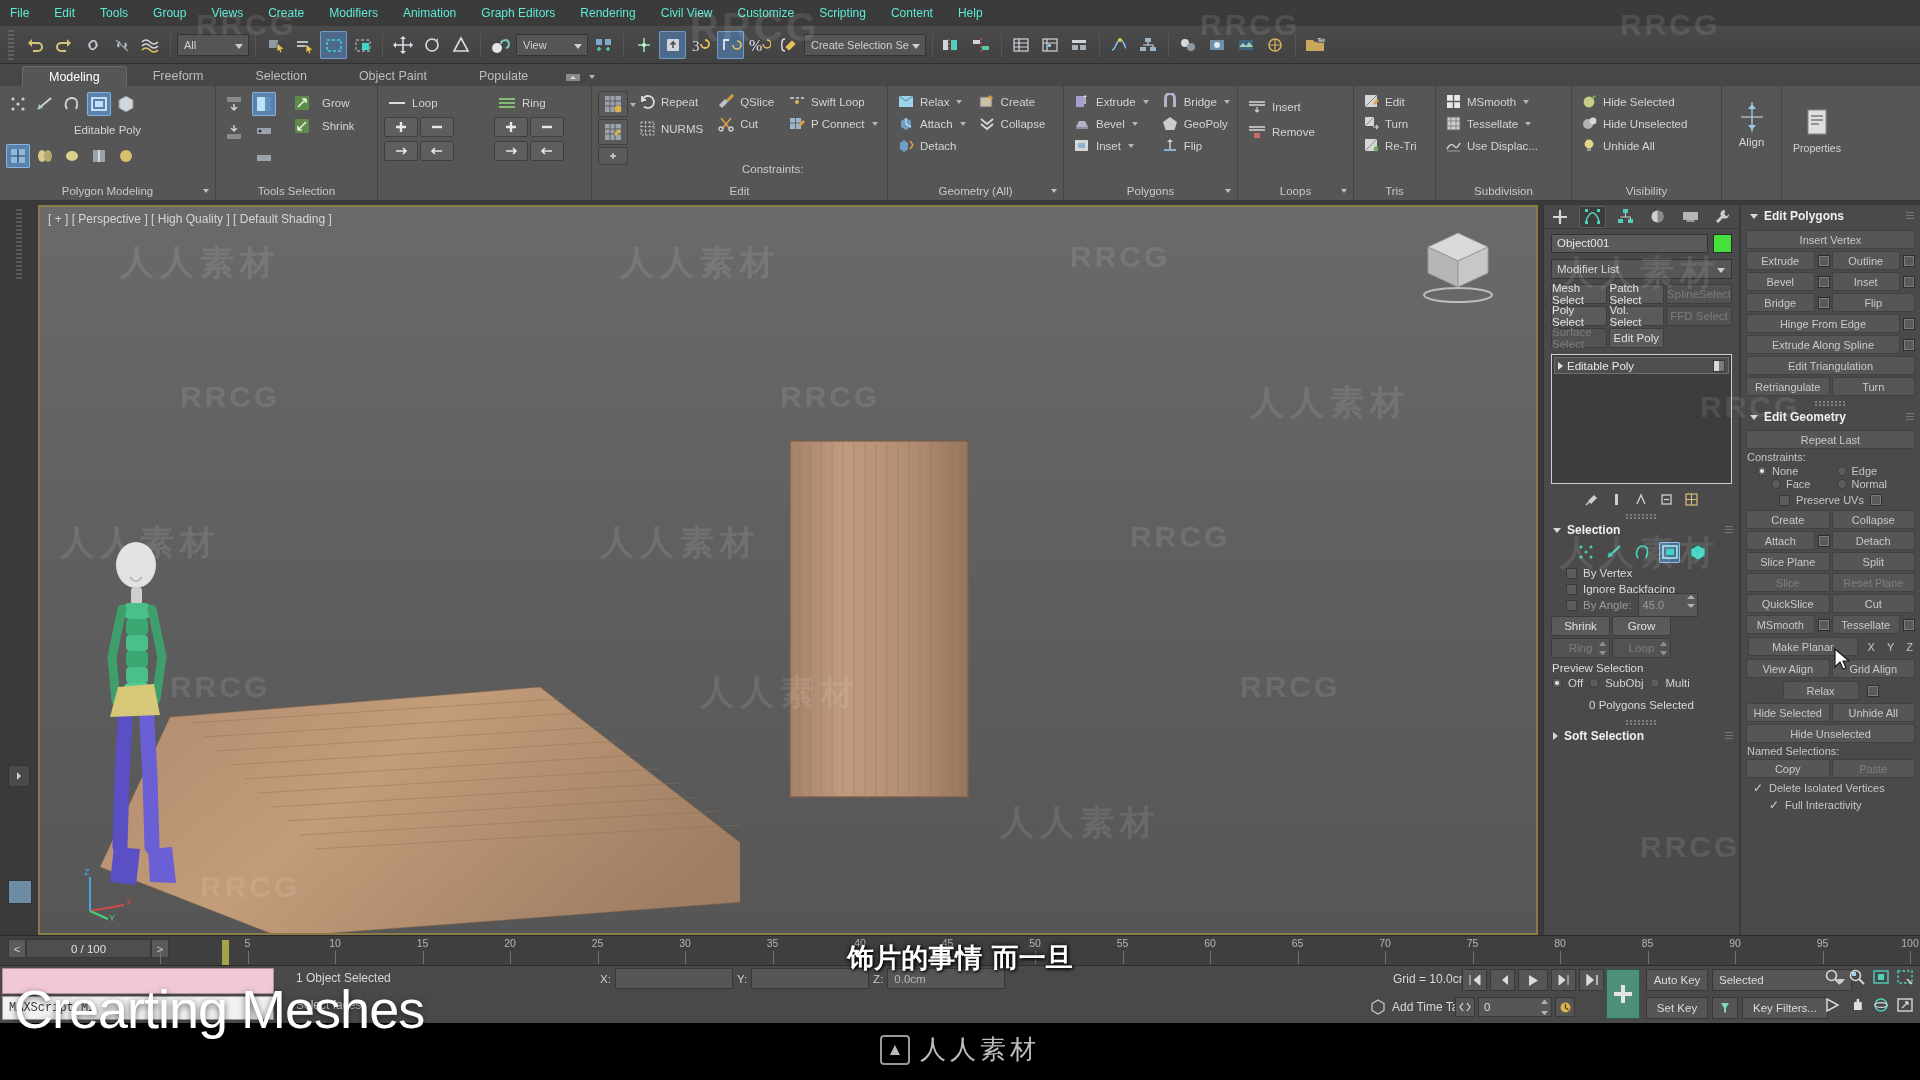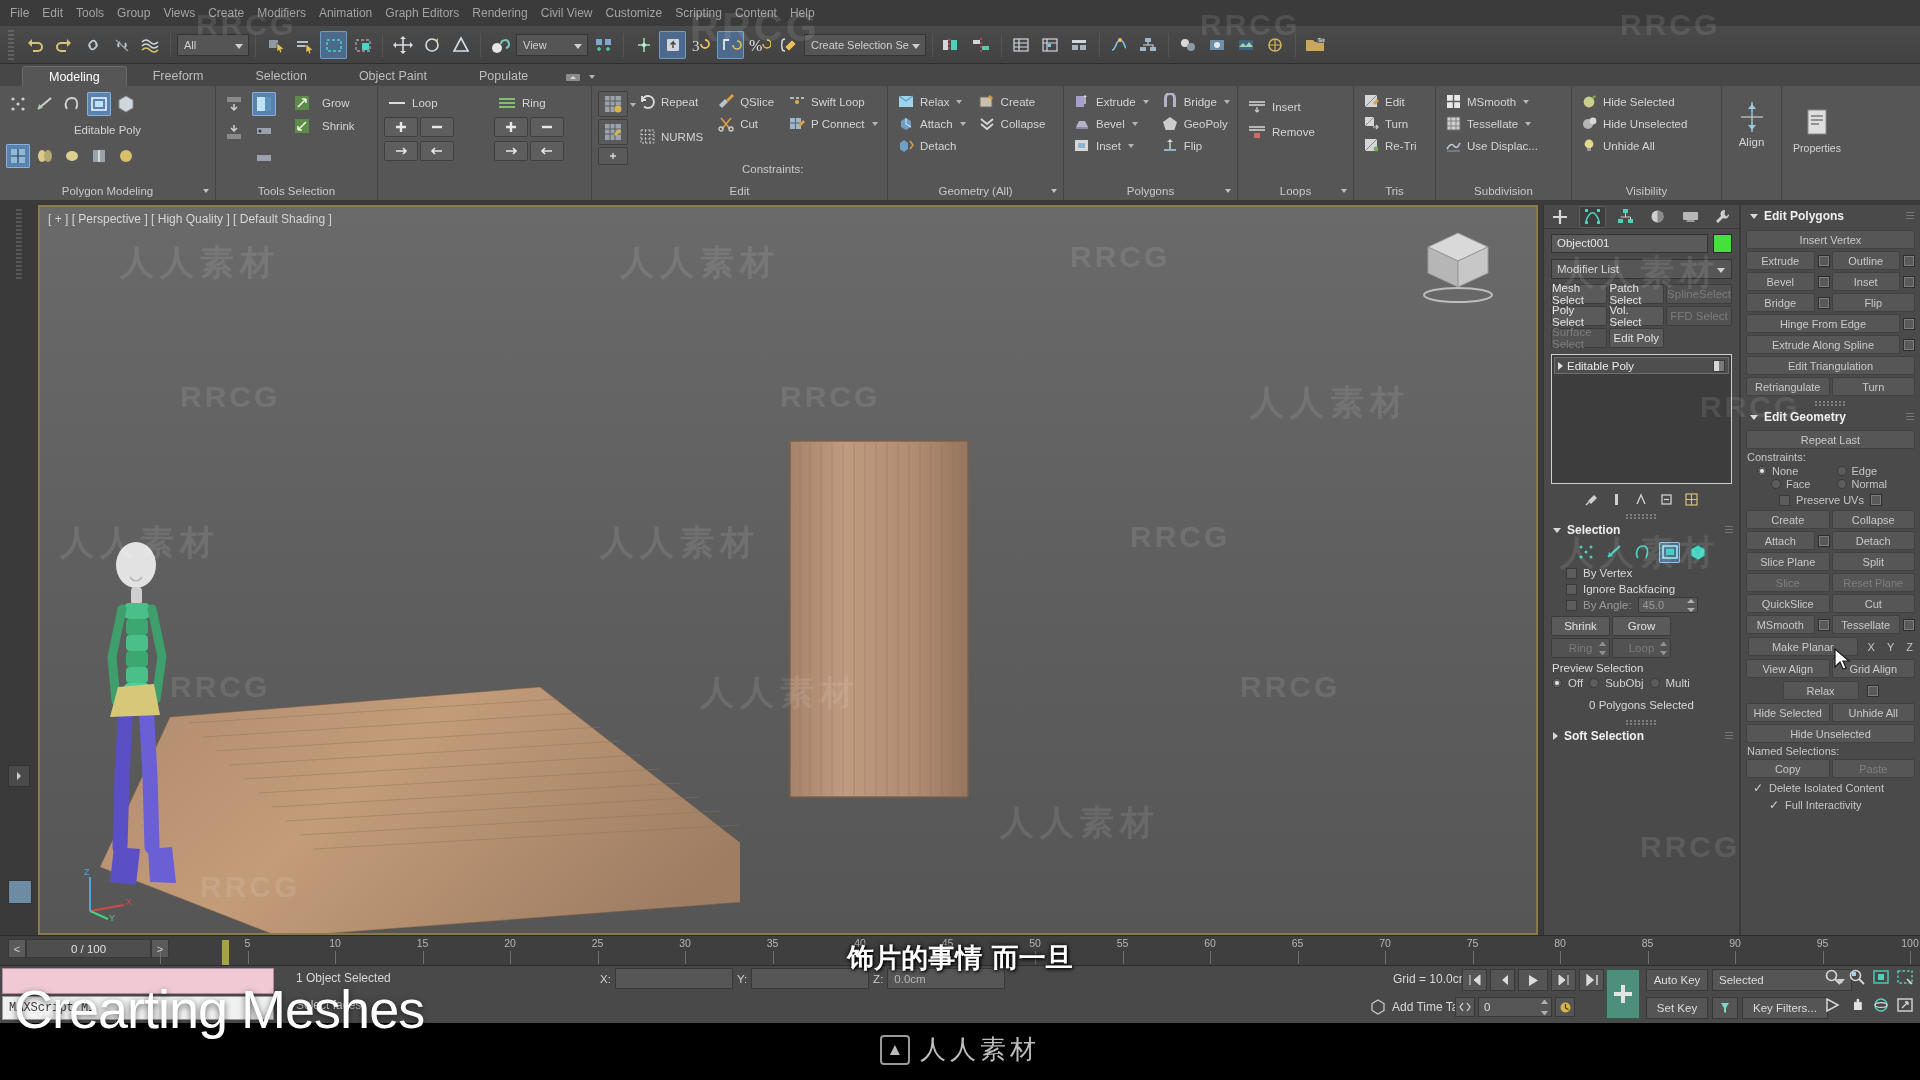--- a/index.html
+++ b/index.html
@@ -112,21 +112,21 @@
   .rollhdr .tri.open { border:none; border-top:5px solid #d8d8d8; border-left:4px solid transparent;border-right:4px solid transparent;}
   .rollhdr .hgrip { margin-left:auto; margin-right:6px; width:8px;height:8px;
      background:repeating-linear-gradient(to bottom,#8a8a8a 0 1px,transparent 1px 3px);opacity:.7;}
   .selmode { display:flex; align-items:center; justify-content:center; gap:7px; height:26px;}
   .smbtn { width:21px;height:21px;display:flex;align-items:center;justify-content:center;cursor:pointer;border-radius:2px;}
   .smbtn.on { background:#4d6f92; box-shadow:inset 0 0 0 1px #8fc0e8;}
   .ckrow { display:flex; align-items:center; gap:6px; height:16px; padding-left:22px; font-size:11.5px; color:#dadada;}
   .ckbox { width:11px;height:11px;background:#5c5c5c;border:1px solid #3a3a3a;}
   .radio { width:10px;height:10px;border-radius:50%;background:#5c5c5c;border:1px solid #3a3a3a;}
   .radio.on { background:#e8e8e8; box-shadow:inset 0 0 0 2px #5c5c5c; border-color:#2d2d2d;}
-  .spinner { width:60px;height:16px;background:#585858;border:1px solid #3a3a3a;
+  .spinner { width:60px;height:24px;background:#585858;border:1px solid #3a3a3a;
      font-size:11px;color:#9a9a9a;display:flex;align-items:center;padding-left:4px;position:relative;}
   .spinner .arr { position:absolute;right:2px;top:1px;width:8px;height:13px;
      display:flex;flex-direction:column;justify-content:space-between;}
   .spinner .arr i { width:0;height:0;border-left:4px solid transparent;border-right:4px solid transparent;}
   .spinner .arr i.u { border-bottom:4px solid #b0b0b0;}
   .spinner .arr i.d { border-top:4px solid #b0b0b0;}
   .statustext { text-align:center; font-size:11.5px; color:#d8d8d8; height:20px; line-height:20px;}
 
   
   .editpanel { position:absolute; left:1740px; top:205px; width:180px; height:730px;
@@ -199,21 +199,21 @@
      font-family:"Liberation Serif", serif; font-weight:bold; z-index:70;
      text-shadow:0 0 5px #000, 1px 1px 3px #000;}
   .bottombar { position:absolute; left:0; top:1023px; width:1920px; height:57px; background:#000; z-index:65;}
   .bb-logo { position:absolute; left:880px; top:1032px; display:flex; align-items:center; gap:10px; z-index:66;}
   .bb-logo .mark { width:30px;height:30px;border:2px solid #999; border-radius:4px; display:flex;
      align-items:center;justify-content:center;color:#bbb;font-size:17px;}
   .bb-logo .txt { font-size:26px; color:#bdbdbd; letter-spacing:4px;}
 
   
   .menubar { position:absolute; left:0; top:0; width:1920px; height:26px; background:#3b3b3b;
-     display:flex; align-items:center; padding-left:10px; gap:13px; font-size:12px; color:#a3a3a3;}
+     display:flex; align-items:center; padding-left:10px; gap:25px; font-size:12px; color:#5eead4;}
   .menubar span { cursor:pointer; }
   .cursor-arrow { position:absolute; left:1834px; top:648px; z-index:80; }
 </style>
 </head>
 <body>
 
 <div class="app">
 
   <div class="menubar">
     <span>File</span>
@@ -693,21 +693,21 @@
                   <path d="M2 7h16M2 12h16M7 2v16M12 2v16" stroke="#5a5a5a" stroke-width="1"></path>
                   <path d="M11 12l5-5 2 2-5 5z" fill="#d8b44a"></path>
                 </svg>
             </div>
             <div class="ricon" style="width:30px;height:18px;background:#5a5a5a;border:1px solid #3f3f3f">
               <svg width="14" height="10" viewBox="0 0 14 10">
                   <path d="M7 2v6M4 5h6" stroke="#d8d8d8" stroke-width="1.4"></path>
                 </svg>
             </div>
           </div>
-          <div class="rcol" style="gap:14px;">
+          <div class="rcol" style="gap:6px;">
             <div class="rrow">
               <svg width="17" height="17" viewBox="0 0 17 17">
                   <path d="M3 9a6 6 0 1 1 2 4.5" stroke="#dcdcdc" stroke-width="1.8" fill="none"></path>
                   <path d="M3 3v4h4" stroke="#dcdcdc" stroke-width="1.8" fill="none"></path>
                 </svg>
               <span class="rlabel">Repeat</span>
             </div>
             <div class="rrow">
               <svg width="17" height="17" viewBox="0 0 17 17">
                   <rect x="2" y="2" width="13" height="13" fill="none" stroke="#cfcfcf" stroke-width="1" stroke-dasharray="2 1.6"></rect>
@@ -1458,21 +1458,21 @@
     <div class="ep-row">
       <div class="ep-btn wide">Hide Unselected</div>
     </div>
     <div class="ep-label">Named Selections:</div>
     <div class="ep-row">
       <div class="ep-btn">Copy</div>
       <div class="ep-btn" style="color:#7f7f7f">Paste</div>
     </div>
     <div style="display:flex;align-items:center;gap:6px;margin:3px 0 0 12px;">
       <span style="color:#cfcfcf;font-size:12px;">✓</span>
-      <span style="font-size:11px;color:#c6c6c6">Delete Isolated Content</span>
+      <span style="font-size:11px;color:#c6c6c6">Delete Isolated Vertices</span>
     </div>
     <div style="display:flex;align-items:center;gap:6px;margin:3px 0 0 28px;">
       <span style="color:#cfcfcf;font-size:12px;">✓</span>
       <span style="font-size:11px;color:#c6c6c6">Full Interactivity</span>
     </div>
   </div>
 
   <svg class="cursor-arrow" width="18" height="25" viewBox="0 0 18 25">
     <path d="M1 1 L1 19 L6 14 L9 21 L12 20 L9 13 L15 13 Z" fill="#ffffff" stroke="#1a1a1a" stroke-width="1.2"></path>
   </svg>

